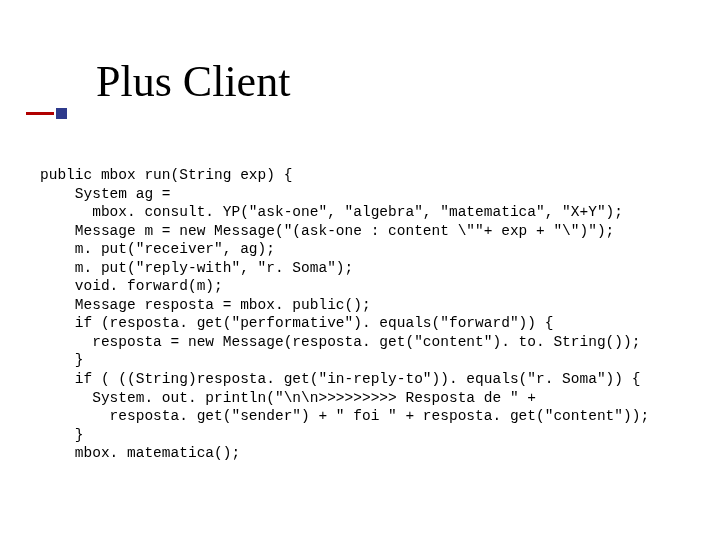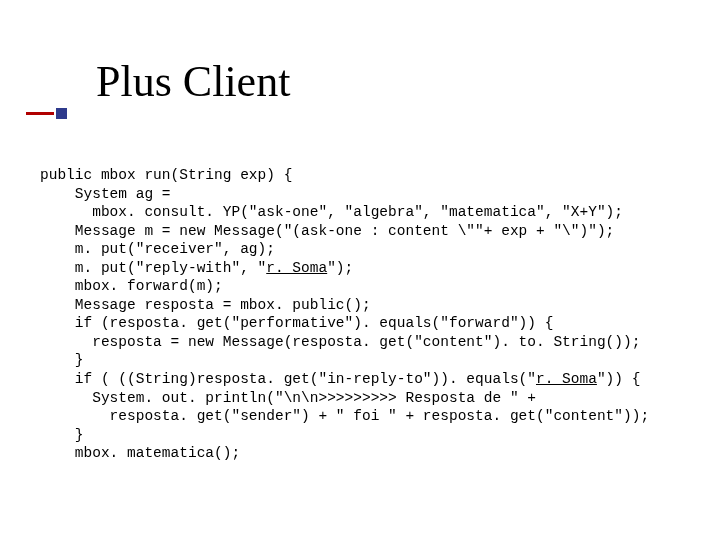--- a/index.html
+++ b/index.html
@@ -47,38 +47,37 @@
     left: 40px;
     top: 166px;
     right: 10px;
     font-family: "Courier New", Courier, monospace;
     font-size: 14.5px;
     line-height: 1.28;
     color: #000;
     white-space: pre;
   }
   .code .u {
-    text-decoration: underline;
   }
 </style>
 </head>
 <body>
 
 <div class="slide">
   <div class="accent"></div>
   <div class="accent-sq"></div>
   <div class="title">Plus Client</div>
 
   <div class="code"><span>public mbox run(String exp) {</span>
 <span>    System ag =</span>
 <span>      mbox. consult. YP("ask-one", "algebra", "matematica", "X+Y");</span>
 <span>    Message m = new Message("(ask-one : content \""+ exp + "\")");</span>
 <span>    m. put("receiver", ag);</span>
 <span>    m. put("reply-with", "</span><span class="u">r. Soma</span><span>");</span>
-<span>    mbox. forward(m);</span>
+<span>    void. forward(m);</span>
 <span>    Message resposta = mbox. public();</span>
 <span>    if (resposta. get("performative"). equals("forward")) {</span>
 <span>      resposta = new Message(resposta. get("content"). to. String());</span>
 <span>    }</span>
 <span>    if ( ((String)resposta. get("in-reply-to")). equals("</span><span class="u">r. Soma</span><span>")) {</span>
 <span>      System. out. println("\n\n&gt;&gt;&gt;&gt;&gt;&gt;&gt;&gt;&gt; Resposta de " +</span>
 <span>        resposta. get("sender") + " foi " + resposta. get("content"));</span>
 <span>    }</span>
 <span>    mbox. matematica();</span></div>
 </div>

